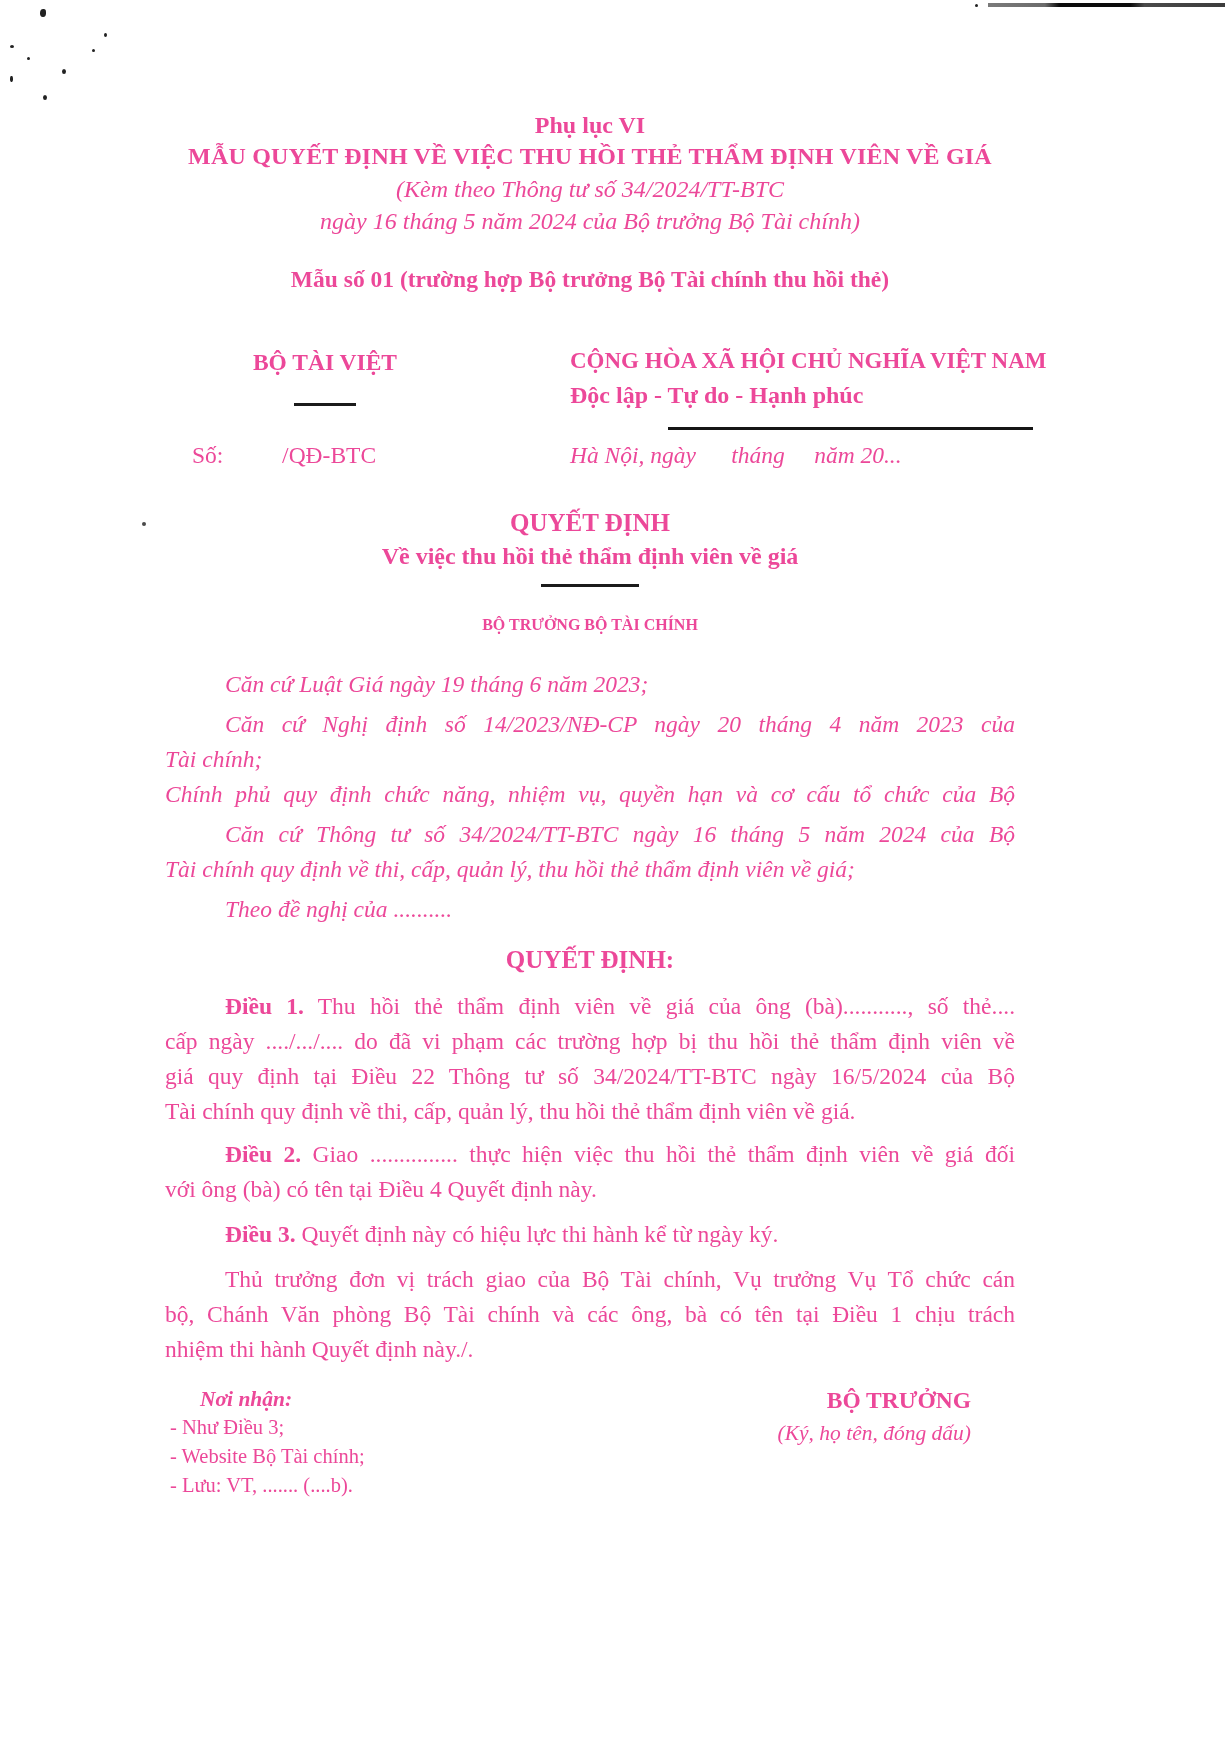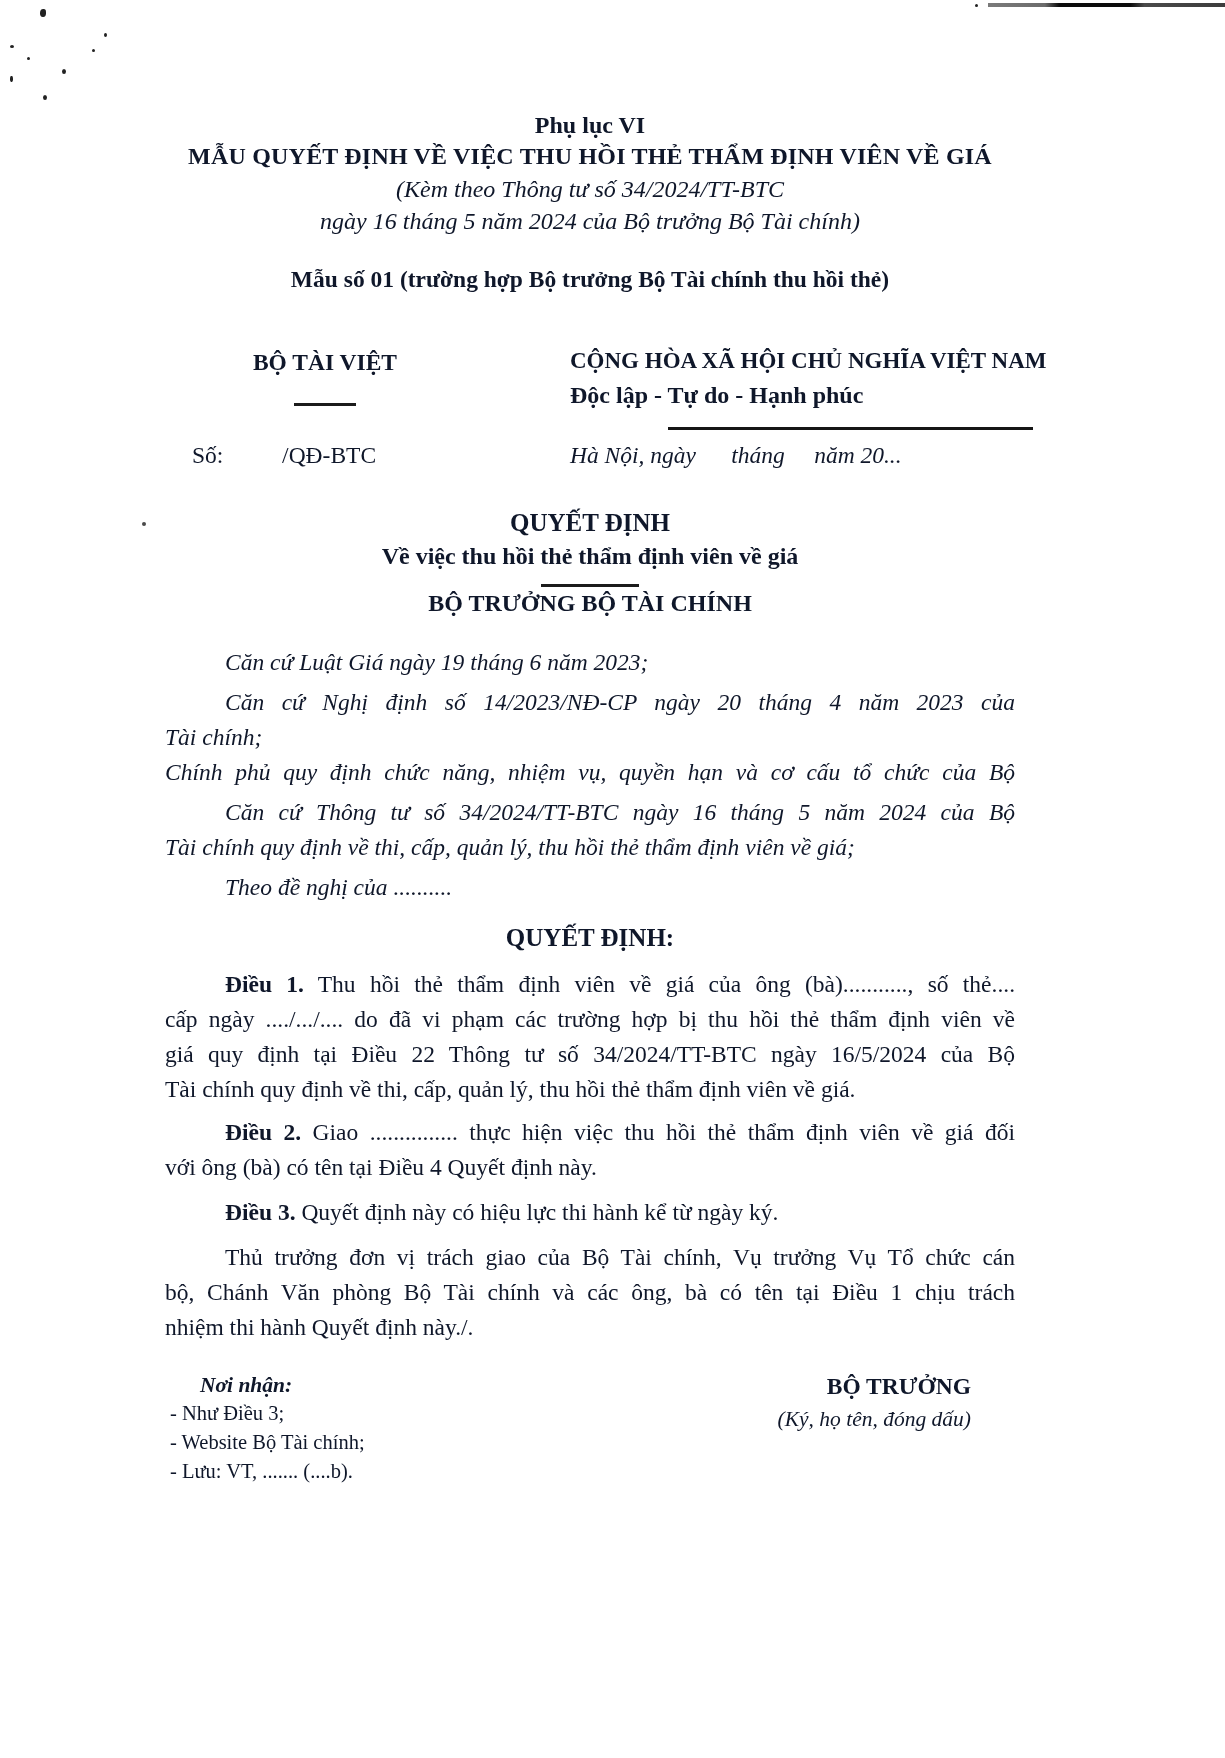--- a/index.html
+++ b/index.html
@@ -1,18 +1,18 @@
 <!DOCTYPE html>
 <html><head>
 <meta charset="utf-8">
 <style>
   html,body { margin:0; padding:0; background:#ffffff; }
   .page {
     position:relative; width:1225px; height:1758px; background:#ffffff;
-    font-family:"Liberation Serif","DejaVu Serif",serif; color:#0f172a;
+    font-family:"Liberation Serif","DejaVu Serif",serif; color:#ec4899;
     overflow:hidden;
   }
   .content { position:absolute; left:165px; top:0; width:850px; }
   .c  { text-align:center; }
   .b  { font-weight:bold; }
   .i  { font-style:italic; }
   .nw { white-space:nowrap; }
   .pre{ white-space:pre; }
 
   .appendix   { margin-top:110px; font-size:24px; line-height:30px; }
@@ -27,34 +27,34 @@
   .issuer-rule { width:62px; height:3px; background:#1b1b1b; margin:26px auto 0; }
   .doc-no    { font-size:23.5px; line-height:30px; margin-top:34px; text-align:left; padding-left:12px; }
   .motto1    { font-size:23px; line-height:32px; }
   .motto2    { font-size:24px; line-height:32px; margin-top:2px; }
   .motto-rule{ width:365px; height:3px; background:#151515; margin:16px auto 0; }
   .place-date{ font-size:23.5px; line-height:30px; margin-top:10px; }
 
   .qd-heading { margin-top:24px; font-size:25px; line-height:34px; }
   .qd-subject { font-size:24px; line-height:32px; }
   .subject-rule { width:98px; height:3px; background:#1b1b1b; margin:12px auto 0; }
-  .authority  { font-size:24px; line-height:32px; }
+  .authority  { margin-top:22px; font-size:16px; line-height:32px; }
 
   .ln  { font-size:23.5px; line-height:35px; }
   .jl  { text-align:justify; text-align-last:justify; }
   .ind { text-indent:60px; }
   .preamble { margin-top:26px; }
   .gap5 { margin-top:5px; }
   .qd2-heading { margin-top:16px; font-size:25px; line-height:34px; }
   .article { margin-top:12px; }
   .article2 { margin-top:8px; }
   .article3 { margin-top:10px; }
   .closing { margin-top:10px; }
 
-  .footer { position:relative; margin-top:26px; height:160px; }
+  .footer { position:relative; margin-top:18px; height:160px; }
   .f-left { position:absolute; left:5px; top:0; }
   .noi-nhan { font-size:21.5px; line-height:28px; padding-left:30px; }
   .f-item { font-size:20.5px; line-height:29px; }
   .f-right { position:absolute; left:536px; top:0; width:270px; text-align:right; }
   .signer-title { font-size:23.5px; line-height:30px; }
   .signer-note  { font-size:21.5px; line-height:28px; margin-top:4px; }
 
   .artifact { position:absolute; }
   .scan-line {
     left:988px; top:3px; width:237px; height:4px;

